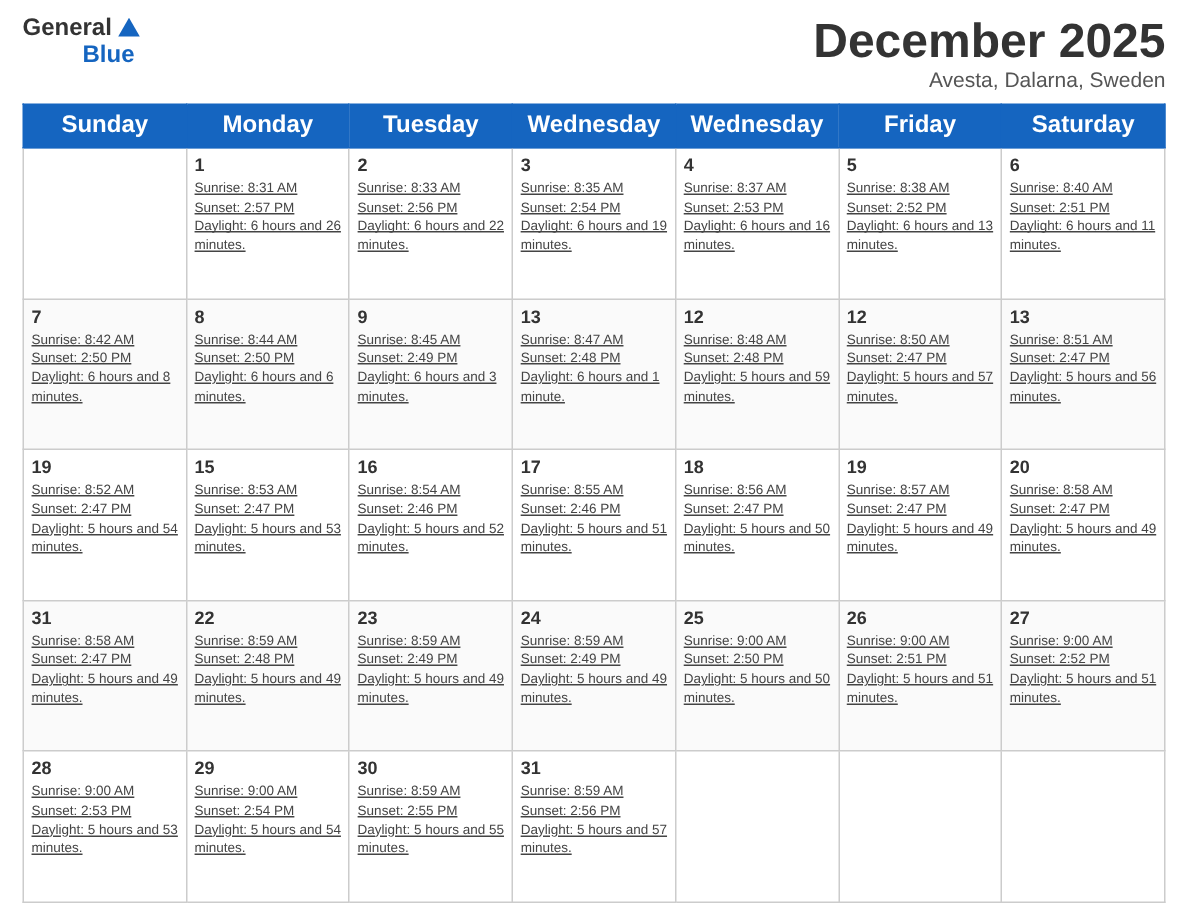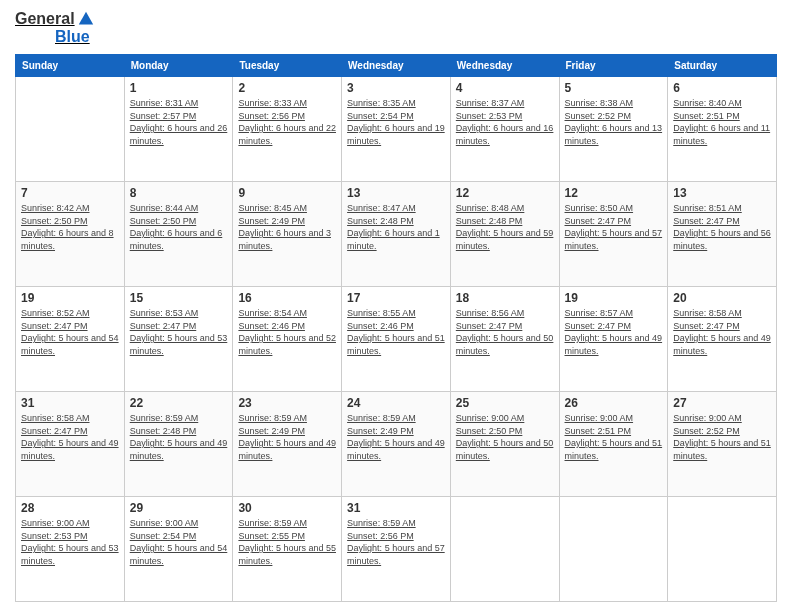--- a/index.html
+++ b/index.html
@@ -19,21 +19,20 @@
     }
     .header {
       display: flex;
       justify-content: space-between;
       align-items: flex-start;
       margin-bottom: 8px;
     }
     .logo {
       display: flex;
       align-items: flex-end;
-      text-decoration: underline;
     }
     .logo-general { color: #333; }
     .logo-blue { color: #1565c0; margin-left: 40px; }
     .title-area {
       text-align: right;
     }
     .month-title {
       font-size: 32px;
       font-weight: bold;
       color: #333;
@@ -46,23 +45,23 @@
     .calendar {
       flex: 1;
       border: 1px solid #ccc;
       border-collapse: collapse;
       width: 100%;
       table-layout: fixed;
     }
     .calendar th {
       background: #1565c0;
       color: #fff;
-      text-align: left;
+      text-align: center;
       padding: 5px 6px;
-      font-size: 10px;
+      font-size: 16px;
       font-weight: bold;
       border: 1px solid #1565c0;
       margin-top: 25px;
     }
     .calendar td {
       border: 1px solid #ccc;
       vertical-align: top;
       padding: 4px 5px;
       font-size: 9.5px;
       color: #333;
@@ -97,20 +96,24 @@
       <div>
         <div style="display:flex; align-items:center;">
           <span class="logo-general" style="font-size:16px; font-weight:bold; color:#333;">General</span>
           <svg width="18" height="18" viewBox="0 0 20 20" style="margin-left:2px;">
             <polygon points="10,2 18,16 2,16" fill="#1565c0"></polygon>
           </svg>
         </div>
         <span class="logo-blue" style="font-size:16px; font-weight:bold; color:#1565c0;">Blue</span>
       </div>
     </div>
+    <div class="title-area">
+      <div class="month-title">December 2025</div>
+      <div class="location">Avesta, Dalarna, Sweden</div>
+    </div>
   </div>
 
   <table class="calendar">
     <thead>
       <tr id="weekday-header">
           <th>Sunday</th>
           <th>Monday</th>
           <th>Tuesday</th>
           <th>Wednesday</th>
           <th>Wednesday</th>

